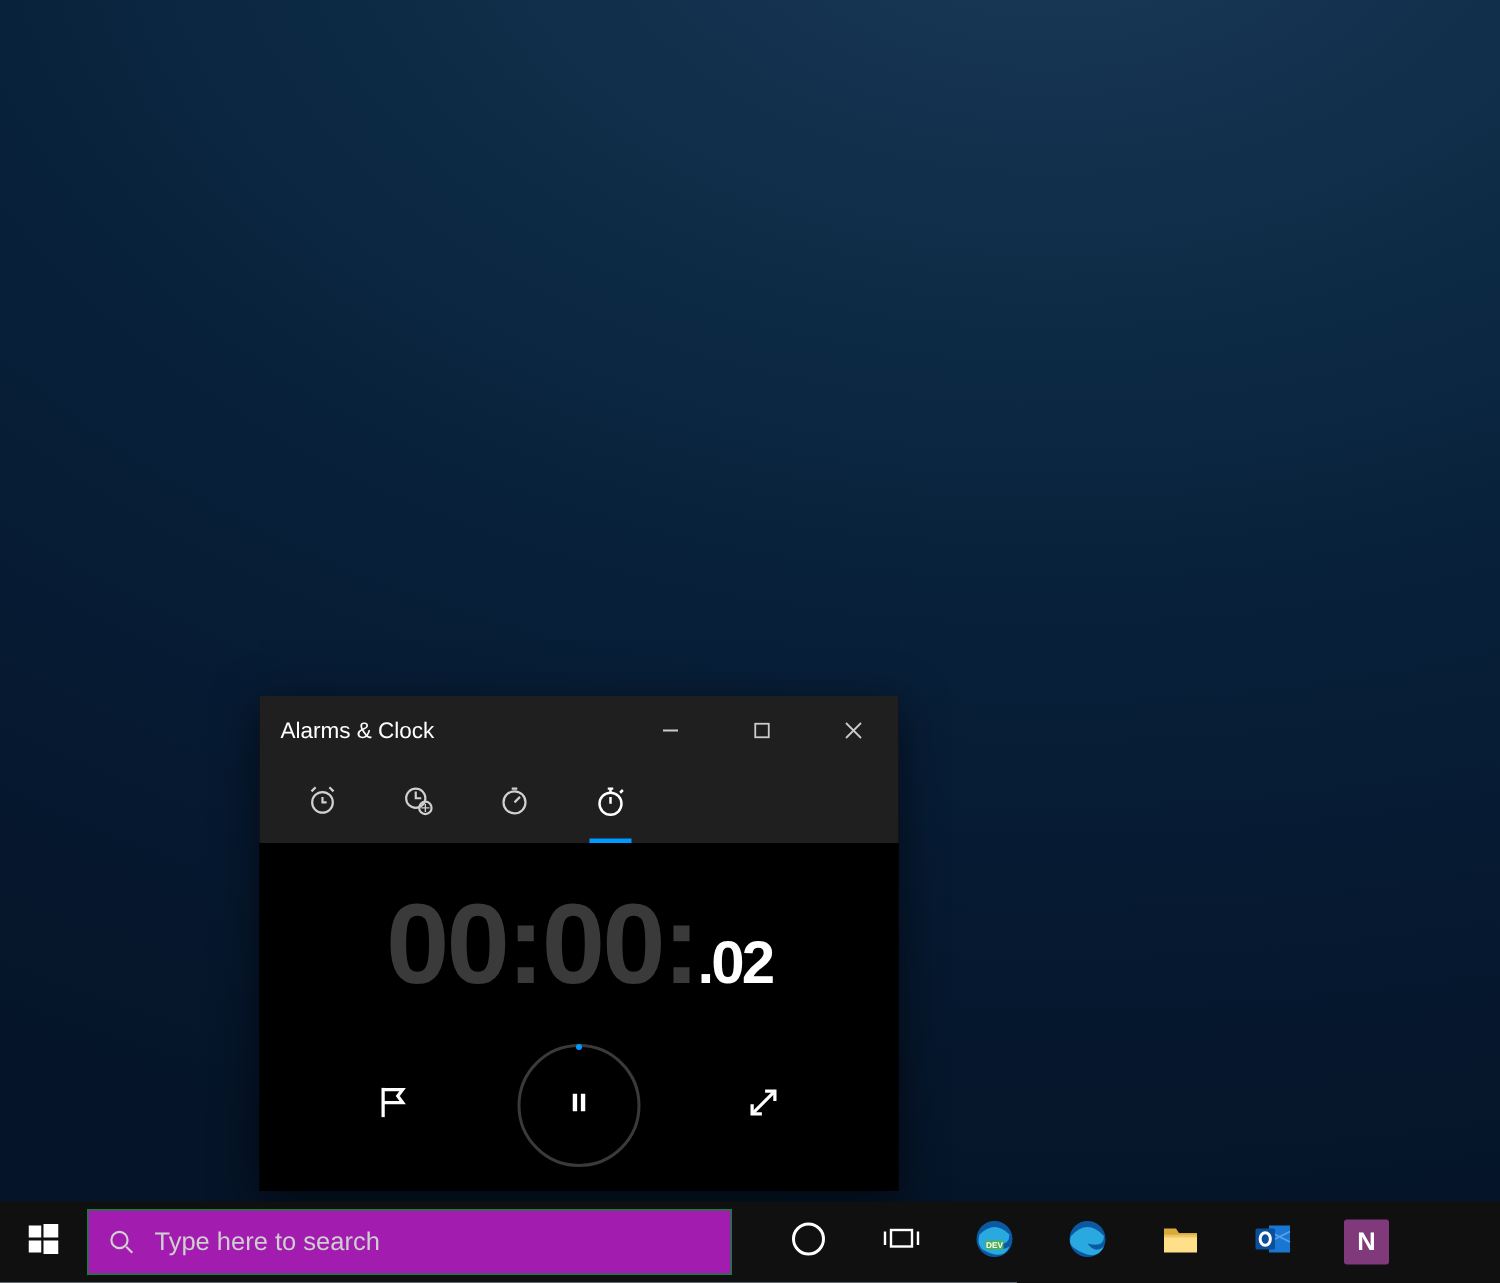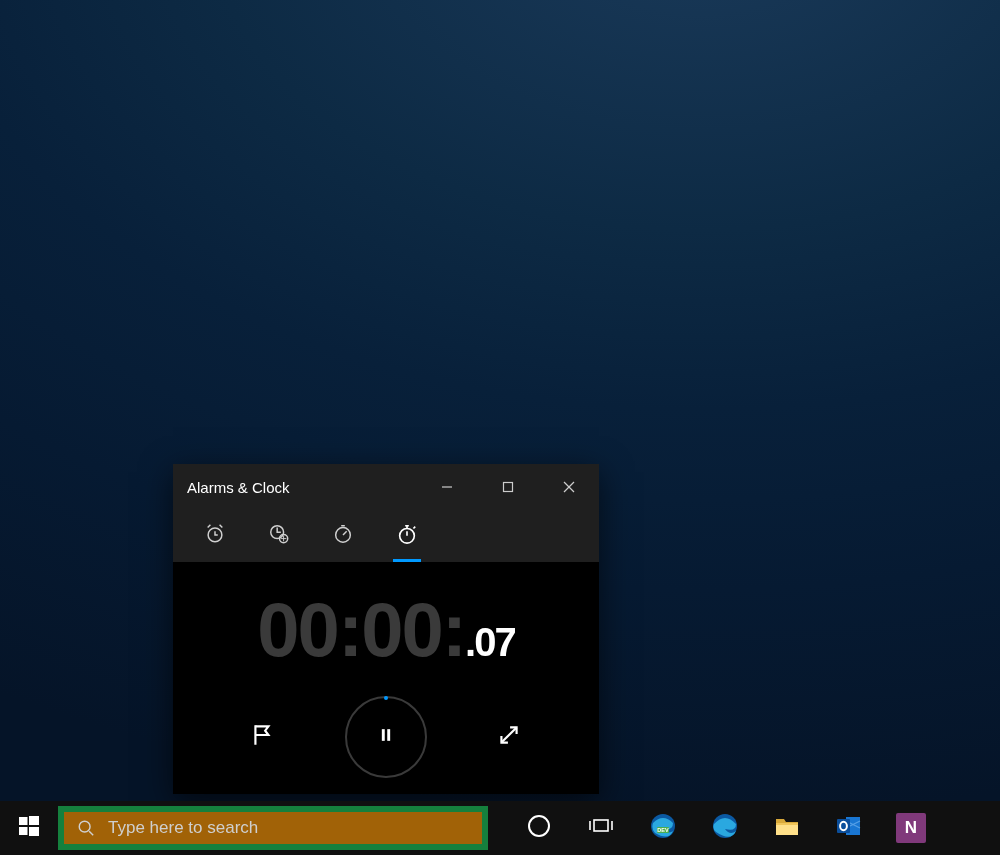--- a/index.html
+++ b/index.html
@@ -123,22 +123,22 @@
   .start-btn {
     width: 58px; height: 54px;
     display: flex; align-items: center; justify-content: center;
     color: #fff;
   }
   .start-btn svg { width: 20px; height: 20px; }
   .searchbox {
     height: 44px;
     width: 430px;
     margin: 0 0px;
-    background: #a16207;
-    border: 6px solid #15803d;
+    background: #a21caf;
+    border: 1px solid #15803d;
     display: flex;
     align-items: center;
     color: #d0d0d0;
   }
   .searchbox .sicon { width: 44px; display:flex; align-items:center; justify-content:center; }
   .searchbox .sicon svg { width: 18px; height: 18px; }
   .searchbox .stext { font-size: 17px; color: #cfcfcf; }
   .task-gap { width: 20px; }
   .task-icon {
     width: 62px; height: 54px;
@@ -222,21 +222,21 @@
     </div>
   </div>
 
   <div class="stopwatch-area">
     <div class="time-display">
       <span class="dim">00</span>
       <span class="dim">:</span>
       <span class="dim">00</span>
       <span class="dim">:</span>
       <span class="fracdot">.</span>
-      <span class="frac">07</span>
+      <span class="frac">02</span>
     </div>
 
     <div class="controls">
       <div class="ctrl-btn side">
         <span>
           <svg viewBox="0 0 24 24" fill="none" stroke="currentColor" stroke-width="2">
             <path d="M5 3 v18"></path>
             <path d="M5 4 h12 l-3 4 l3 4 H5"></path>
           </svg>
         </span>

